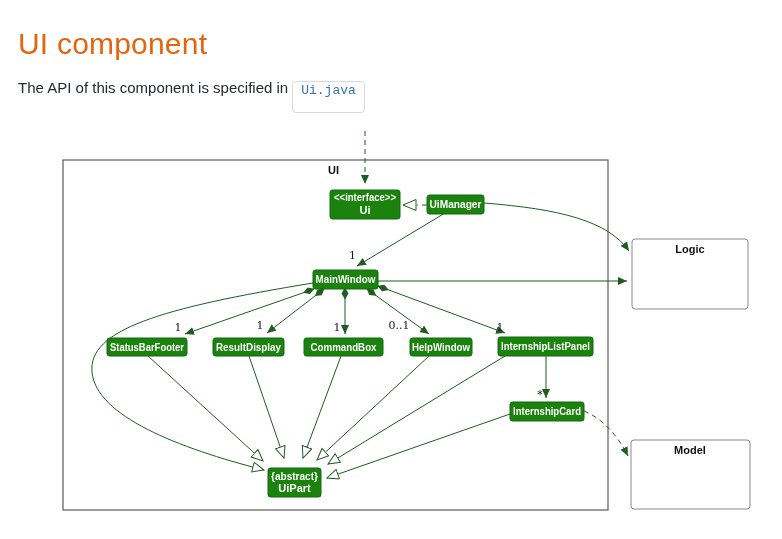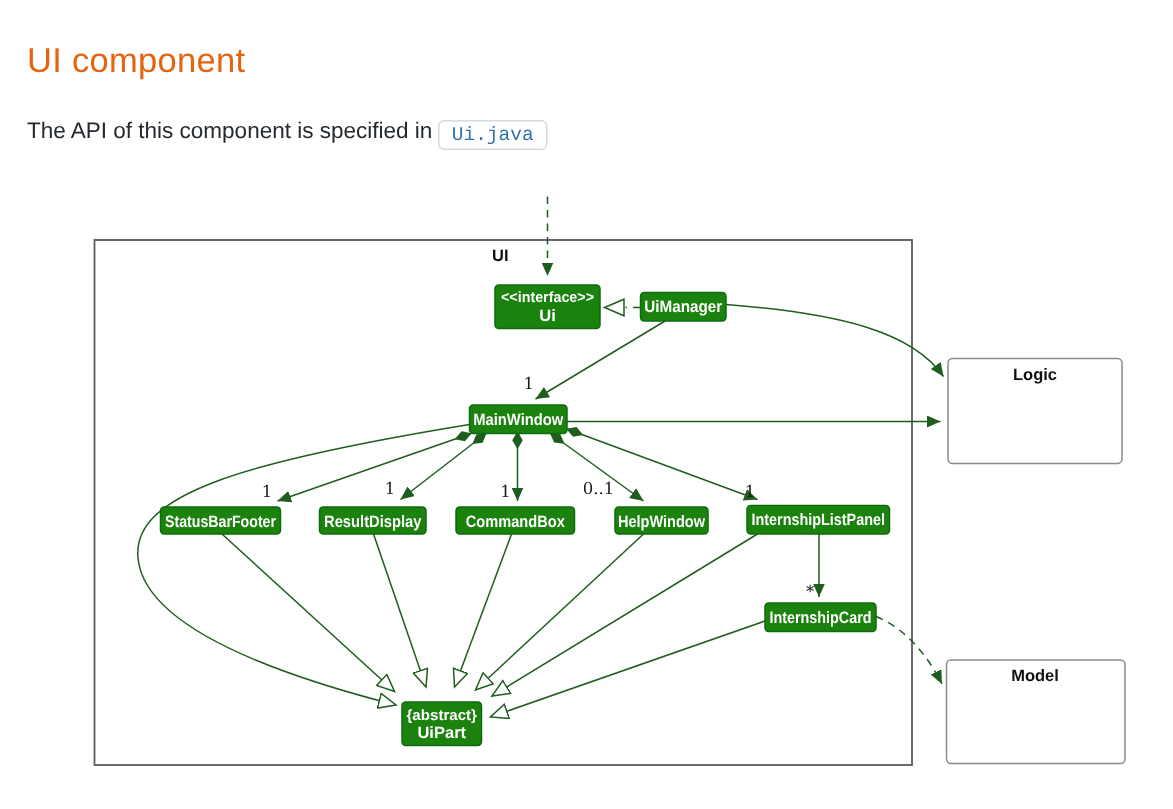--- a/index.html
+++ b/index.html
@@ -7,40 +7,40 @@
     width: 782px; height: 539px;
     background: #ffffff;
     font-family: "Liberation Sans", sans-serif;
     color: #24292e;
     overflow: hidden;
     position: relative;
   }
   .page-title {
     position: absolute; left: 18px; top: 27px;
     margin: 0;
-    font-size: 23px; font-weight: 500;
+    font-size: 30px; font-weight: 500;
     color: #e5640f;
     letter-spacing: 0.2px;
   }
   .intro {
     position: absolute; left: 18px; top: 79px;
     margin: 0;
     font-size: 15px;
     color: #24292e;
   }
   .intro b { font-weight: 400; }
   .code-chip {
     display: inline-block;
     font-family: "Liberation Mono", "DejaVu Sans Mono", monospace;
     font-size: 13px;
     color: #3572b0;
     background: #ffffff;
     border: 1px solid #d6dade;
     border-radius: 4px;
-    padding: 1px 8px 2px 8px;
+    padding: 1px 8px 14px 8px;
     margin-left: 4px;
     vertical-align: -1px;
     text-decoration: none;
     cursor: pointer;
   }
   svg text { user-select: none; }
   .cls-label {
     font-family: "Liberation Sans", sans-serif;
     font-size: 11px; font-weight: 700;
     fill: #ffffff;

